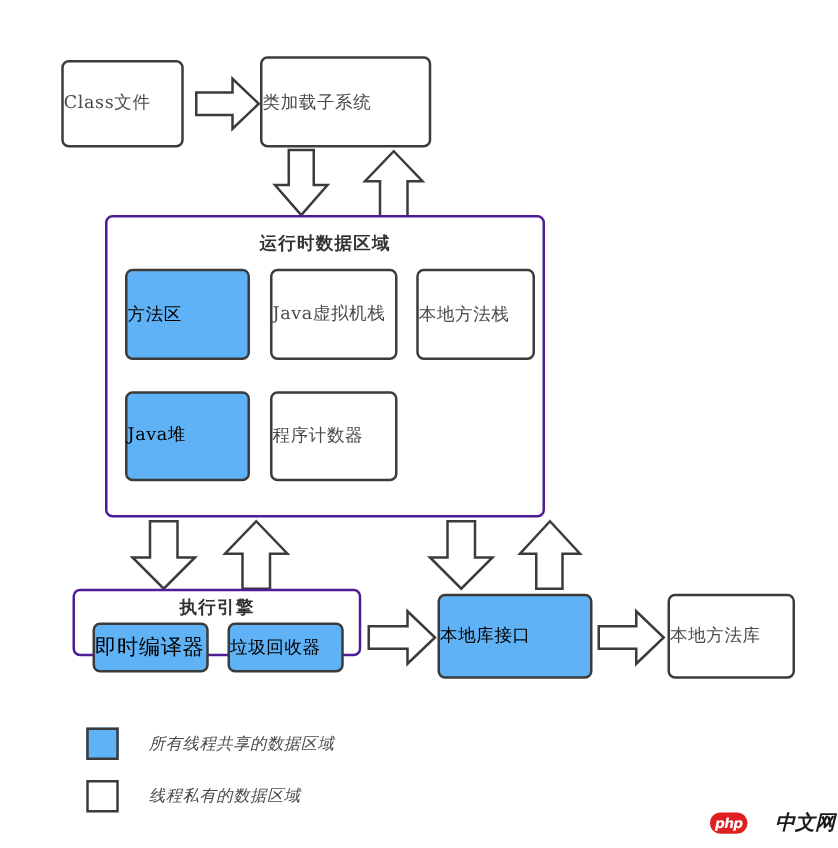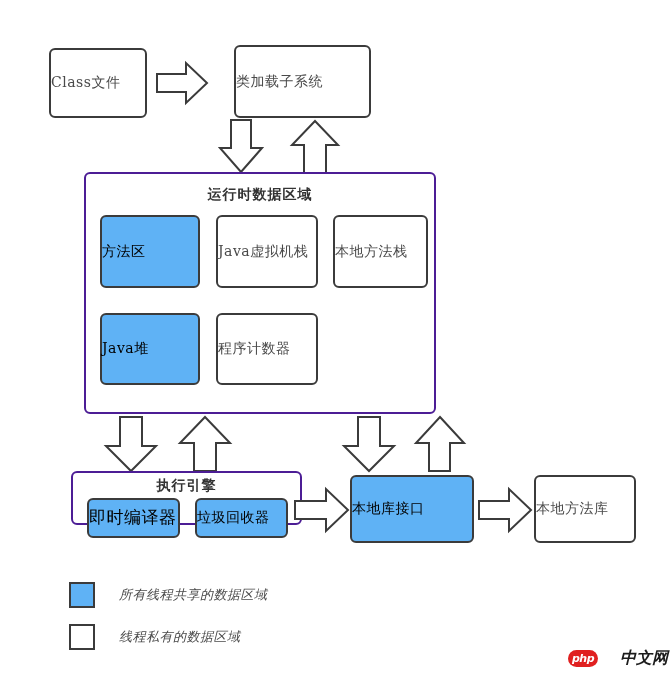--- a/index.html
+++ b/index.html
@@ -143,21 +143,21 @@
   <div class="node latin" style="left:49px; top:48px; width:98px; height:70px;">
     <span>Class文件</span>
   </div>
 
   <div class="arrow" style="left:156px; top:60px; width:52px; height:46px;">
     <svg width="52" height="46" viewBox="0 0 52 46">
       <polygon points="1,14 30,14 30,3 51,23 30,43 30,32 1,32"></polygon>
     </svg>
   </div>
 
-  <div class="node" style="left:208px; top:45px; width:137px; height:73px;margin-left:26px;">
+  <div class="node" style="left:208px; top:45px; width:137px; height:73px;">
     <span>类加载子系统</span>
   </div>
 
   <div class="arrow" style="left:219px; top:119px; width:44px; height:54px;">
     <svg width="44" height="54" viewBox="0 0 44 54">
       <polygon points="12,1 32,1 32,29 43,29 22,53 1,29 12,29"></polygon>
     </svg>
   </div>
 
   <div class="arrow" style="left:290px; top:119px; width:50px; height:56px;">
@@ -207,21 +207,21 @@
       <polygon points="16,1 38,1 38,30 52,30 27,55 2,30 16,30"></polygon>
     </svg>
   </div>
 
   <div class="arrow" style="left:414px; top:416px; width:52px; height:56px;">
     <svg width="52" height="56" viewBox="0 0 52 56">
       <polygon points="26,1 50,27 36,27 36,55 15,55 15,27 2,27"></polygon>
     </svg>
   </div>
 
-  <div class="container" style="left:71px; top:471px; width:231px; height:54px;">
+  <div class="container" style="left:58px; top:471px; width:231px; height:54px;">
     <div class="container-title" style="top:4px;">执行引擎</div>
 
     <div class="node blue" style="left:14px; top:25px; width:93px; height:40px; font-size:17px;">
       <span>即时编译器</span>
     </div>
 
     <div class="node blue" style="left:122px; top:25px; width:93px; height:40px; font-size:14px;">
       <span>垃圾回收器</span>
     </div>
   </div>

